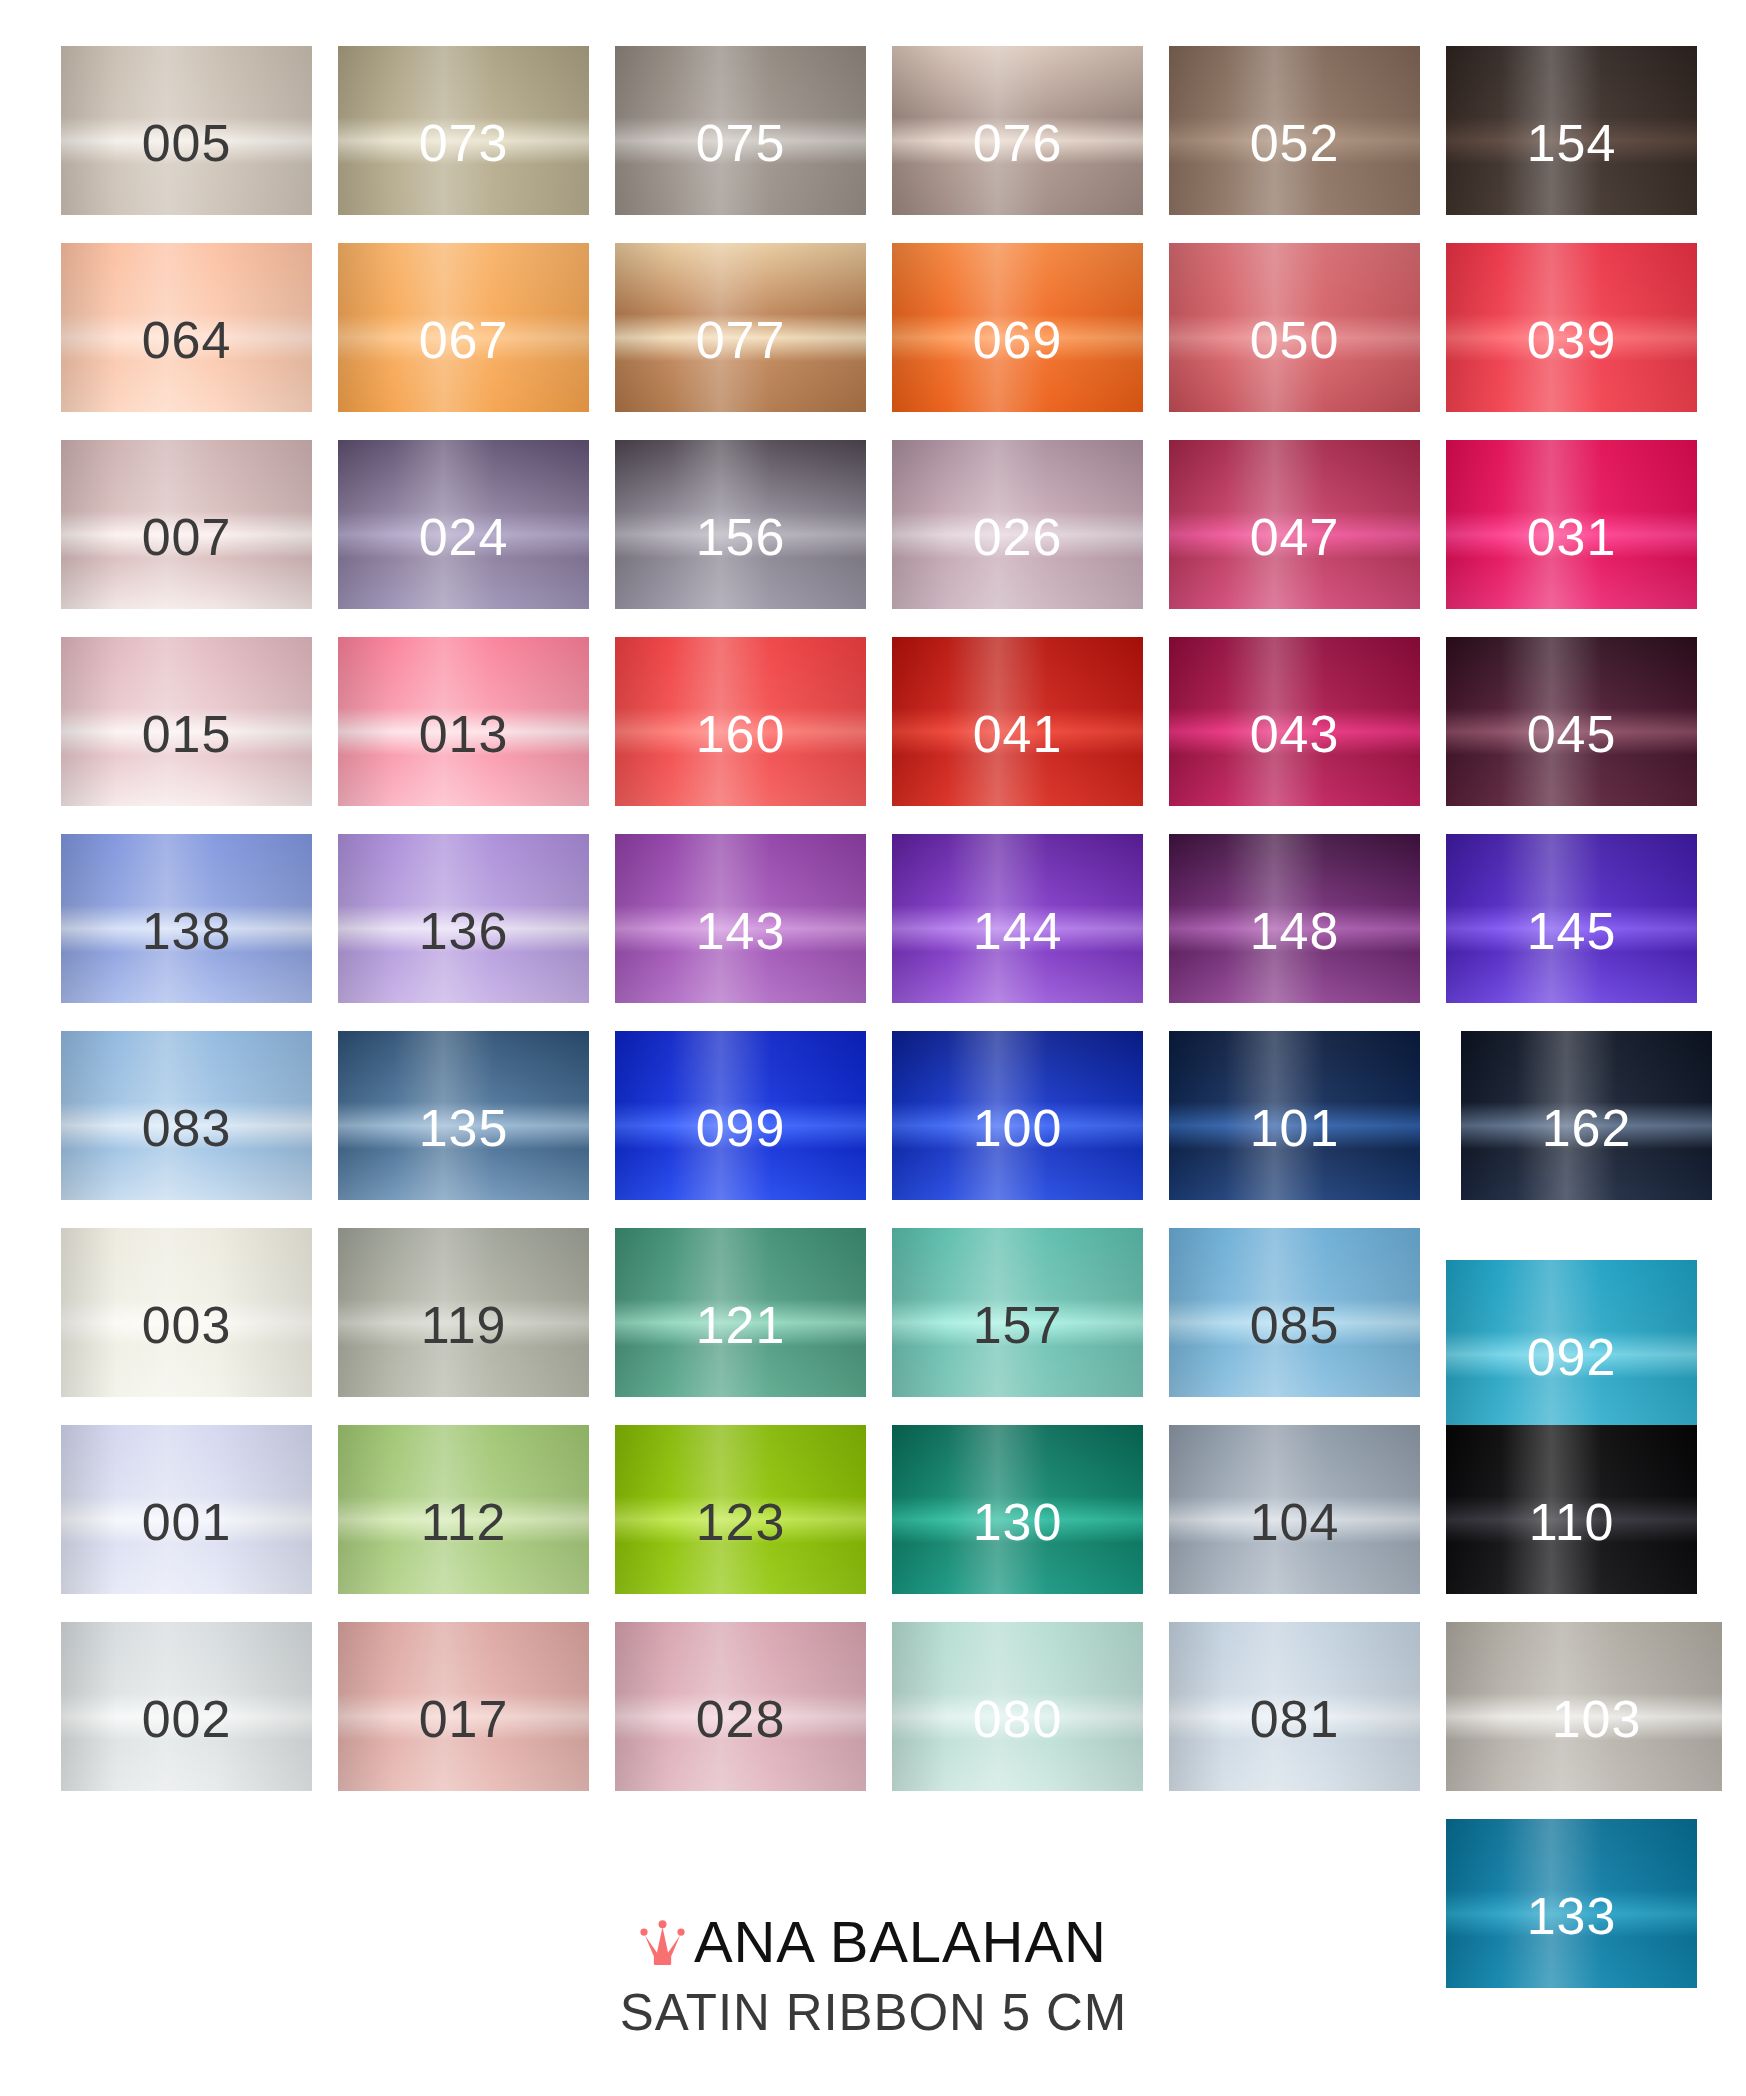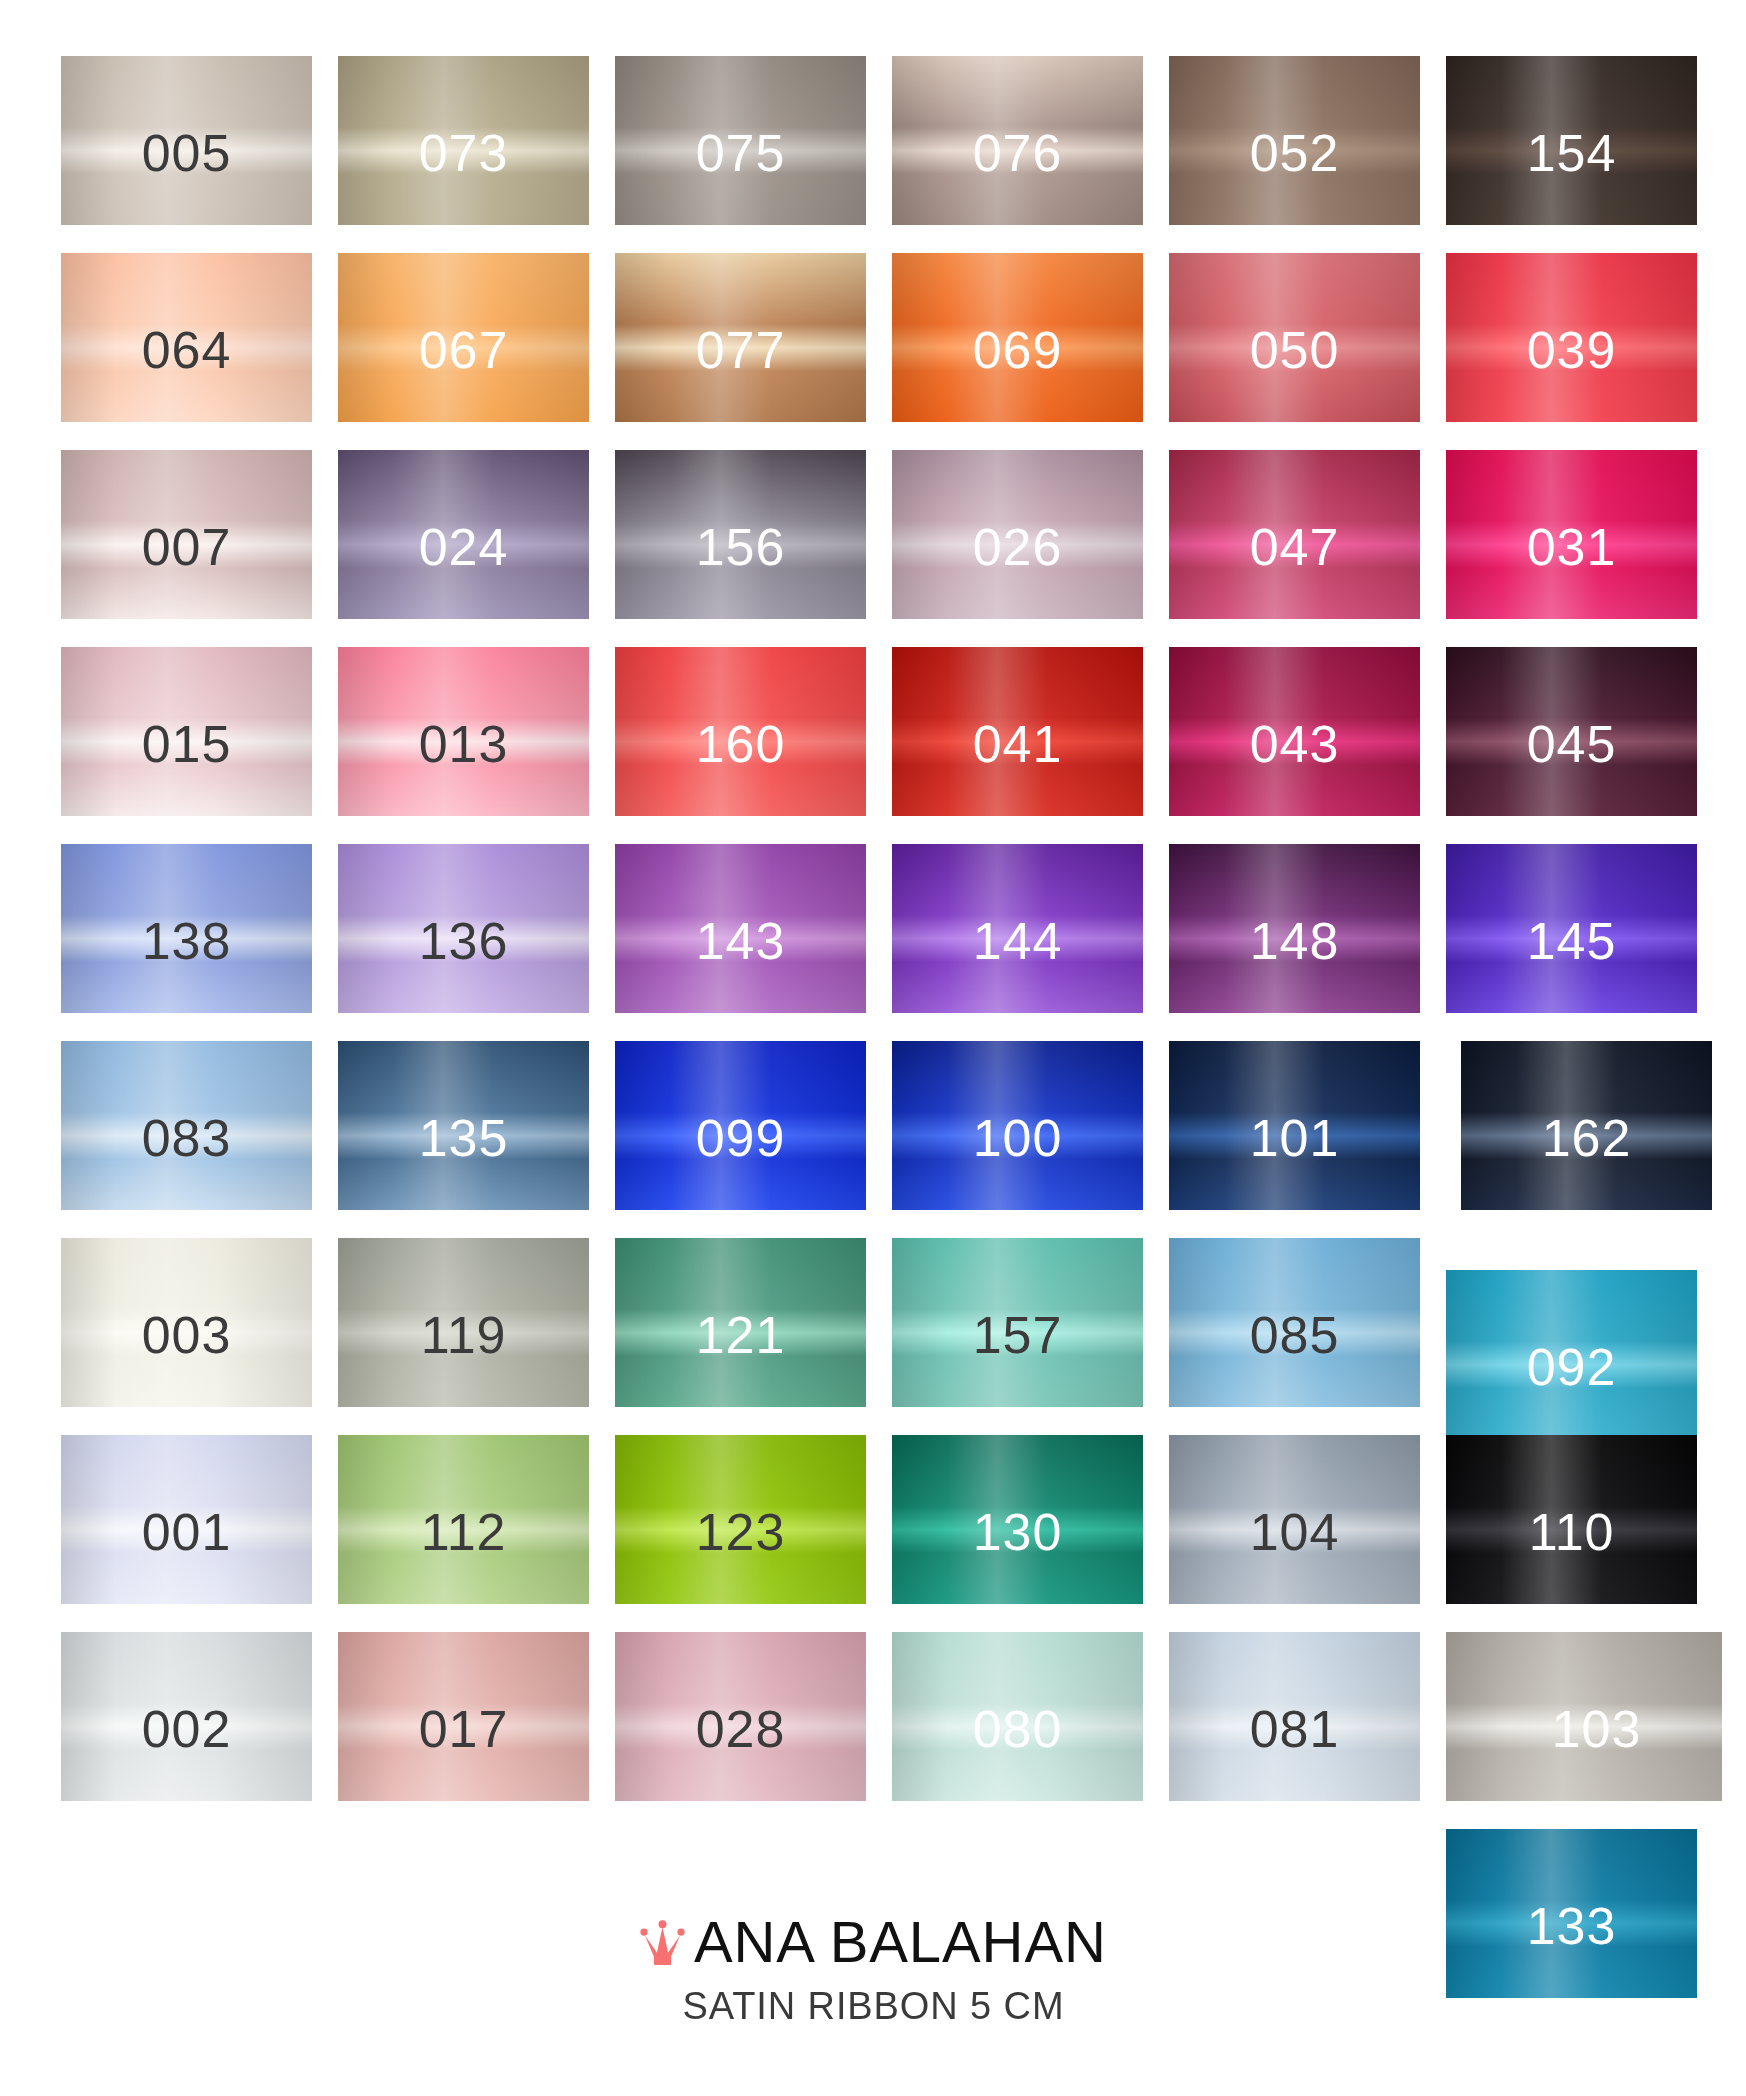--- a/index.html
+++ b/index.html
@@ -17,21 +17,21 @@
   }
   #chart-root {
     position: relative;
     width: 1747px;
     height: 2096px;
     background: #ffffff;
   }
   .swatch-grid {
     position: absolute;
     left: 61px;
-    top: 56px;
+    top: 46px;
     width: 1625px;
     display: grid;
     grid-template-columns: repeat(6, 251px);
     grid-auto-rows: 169px;
     column-gap: 26px;
     row-gap: 28px;
   }
   .swatch {
     position: relative;
     width: 251px;
@@ -88,21 +88,21 @@
     font-family: "Liberation Sans", sans-serif;
     font-size: 58px;
     font-weight: 400;
     color: #111111;
     letter-spacing: 0.9px;
     line-height: 1;
   }
   .brand-sub {
     margin-top: 15.7px;
     font-family: "Liberation Sans", sans-serif;
-    font-size: 38px;
+    font-size: 51px;
     font-weight: 400;
     color: #3a3a3a;
     letter-spacing: 0.9px;
     line-height: 1;
   }
 </style>
 </head>
 <body>
 
 <div id="chart-root">

